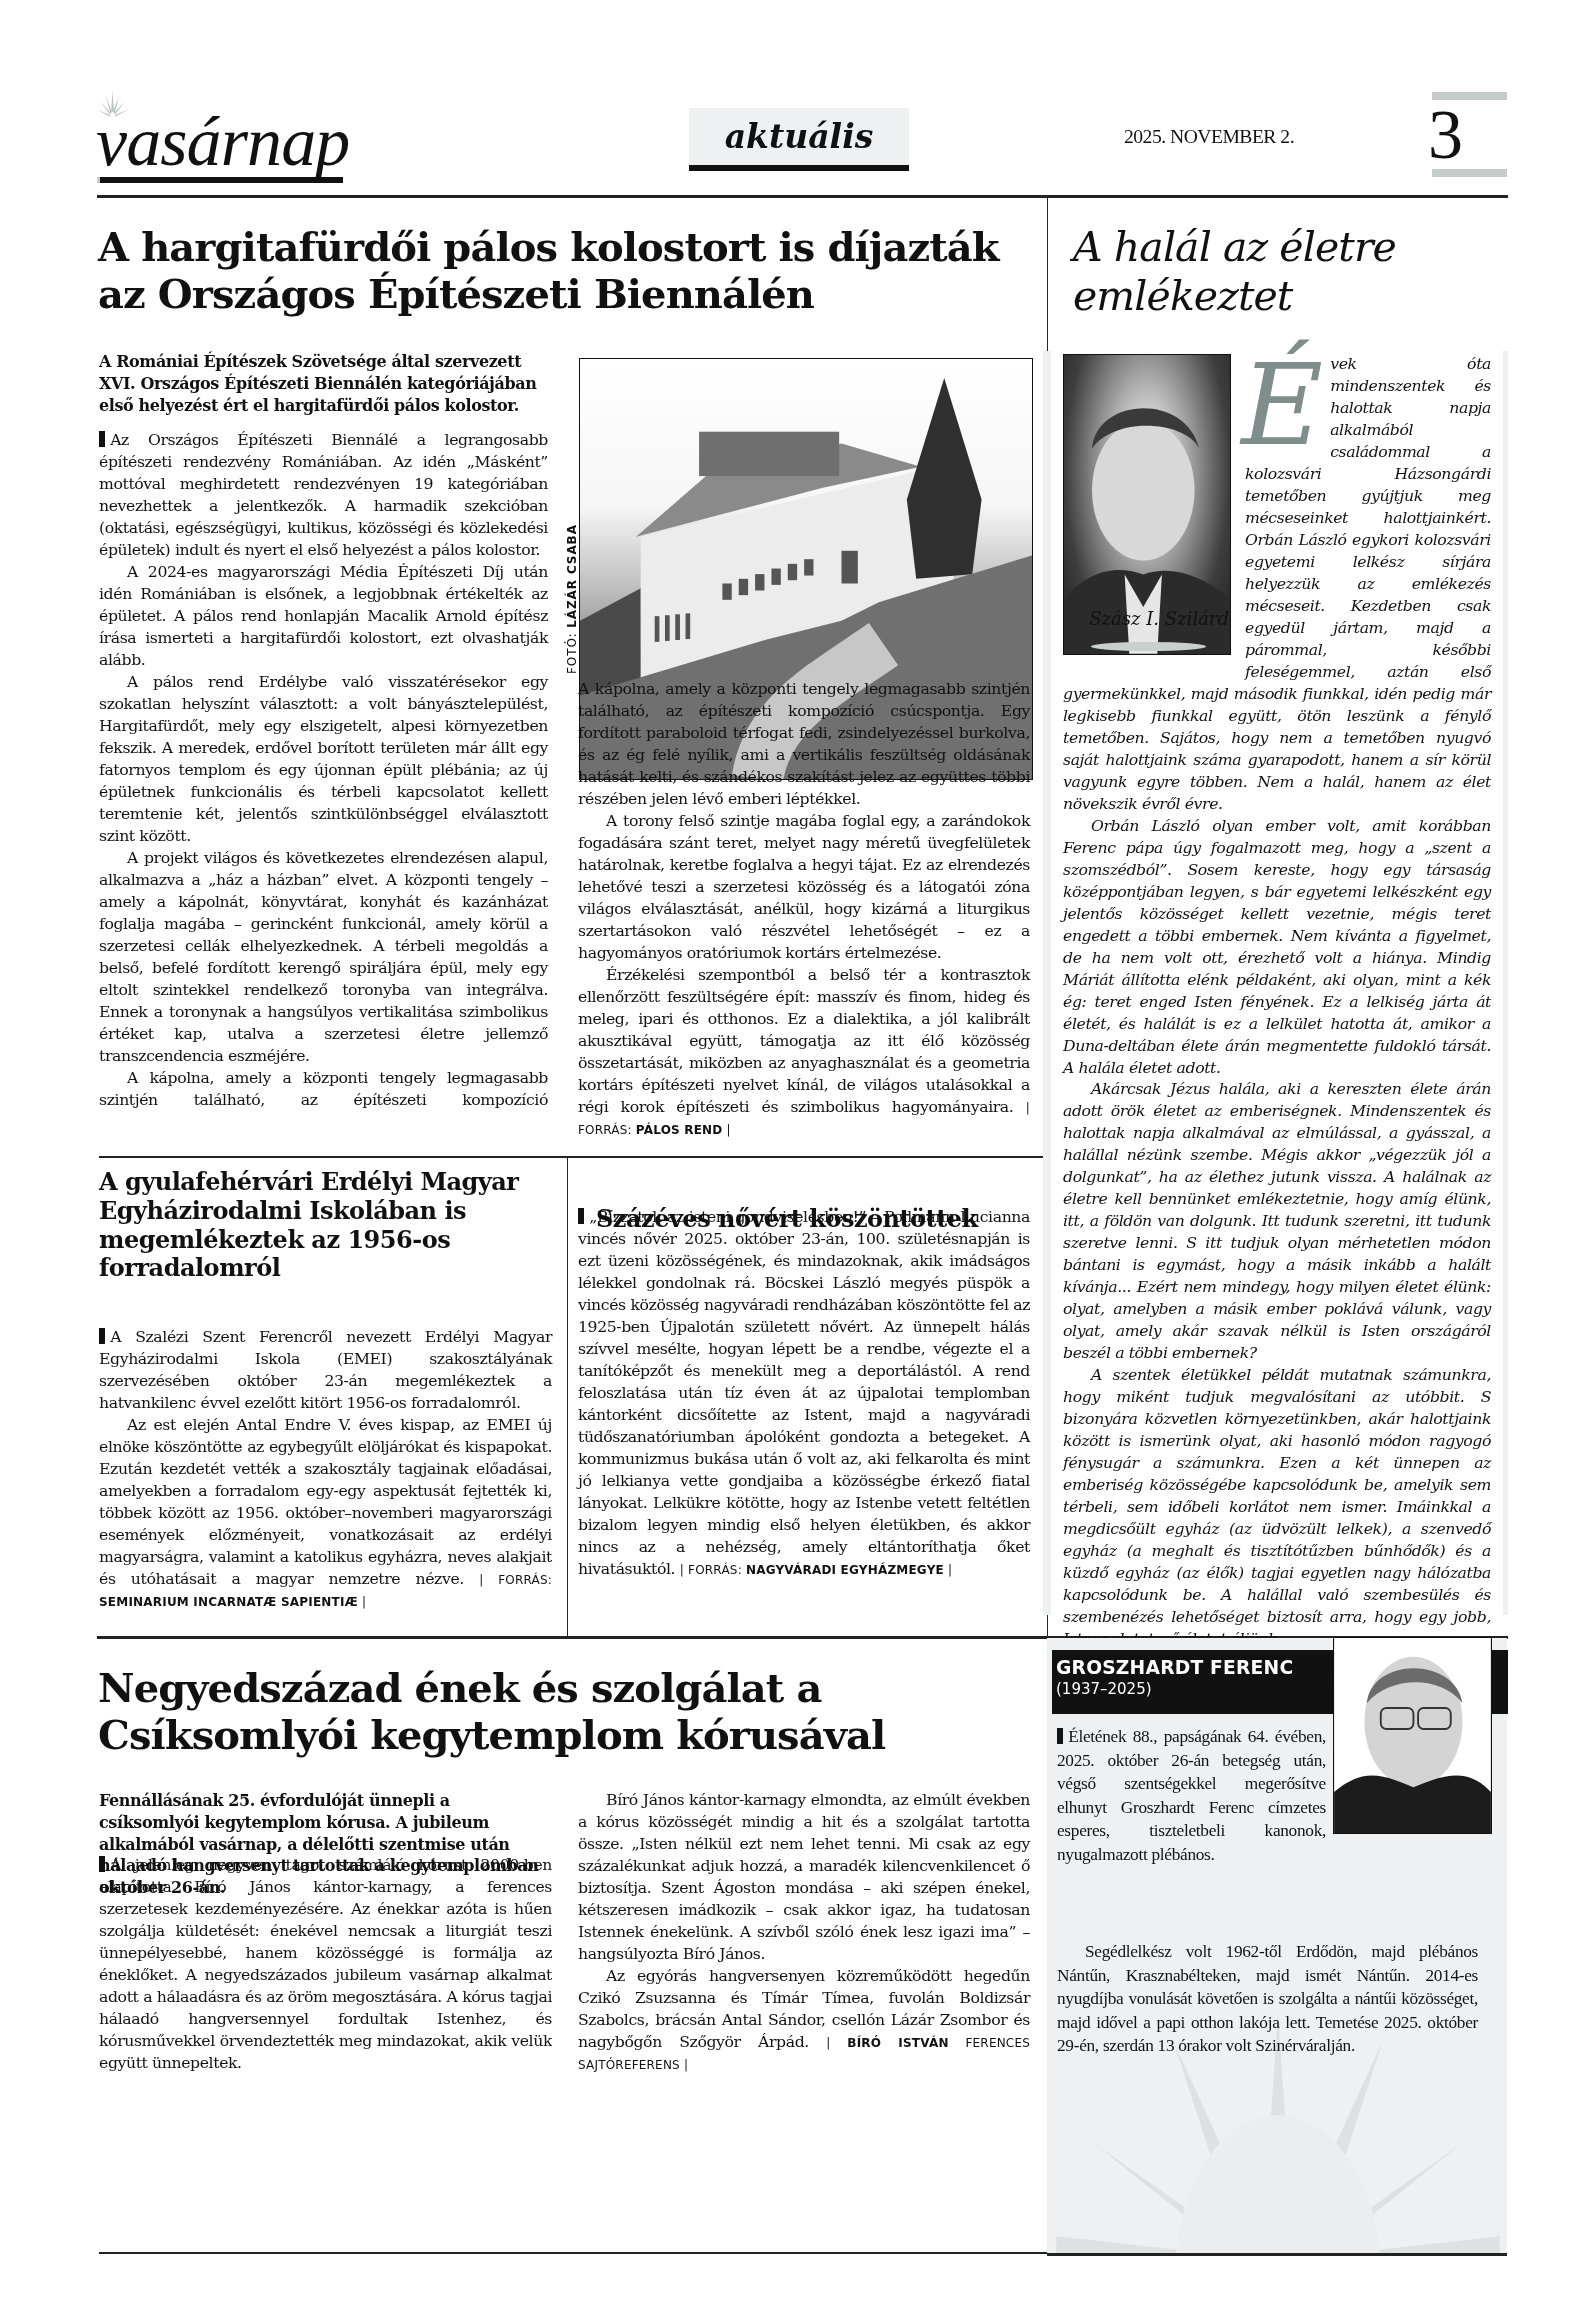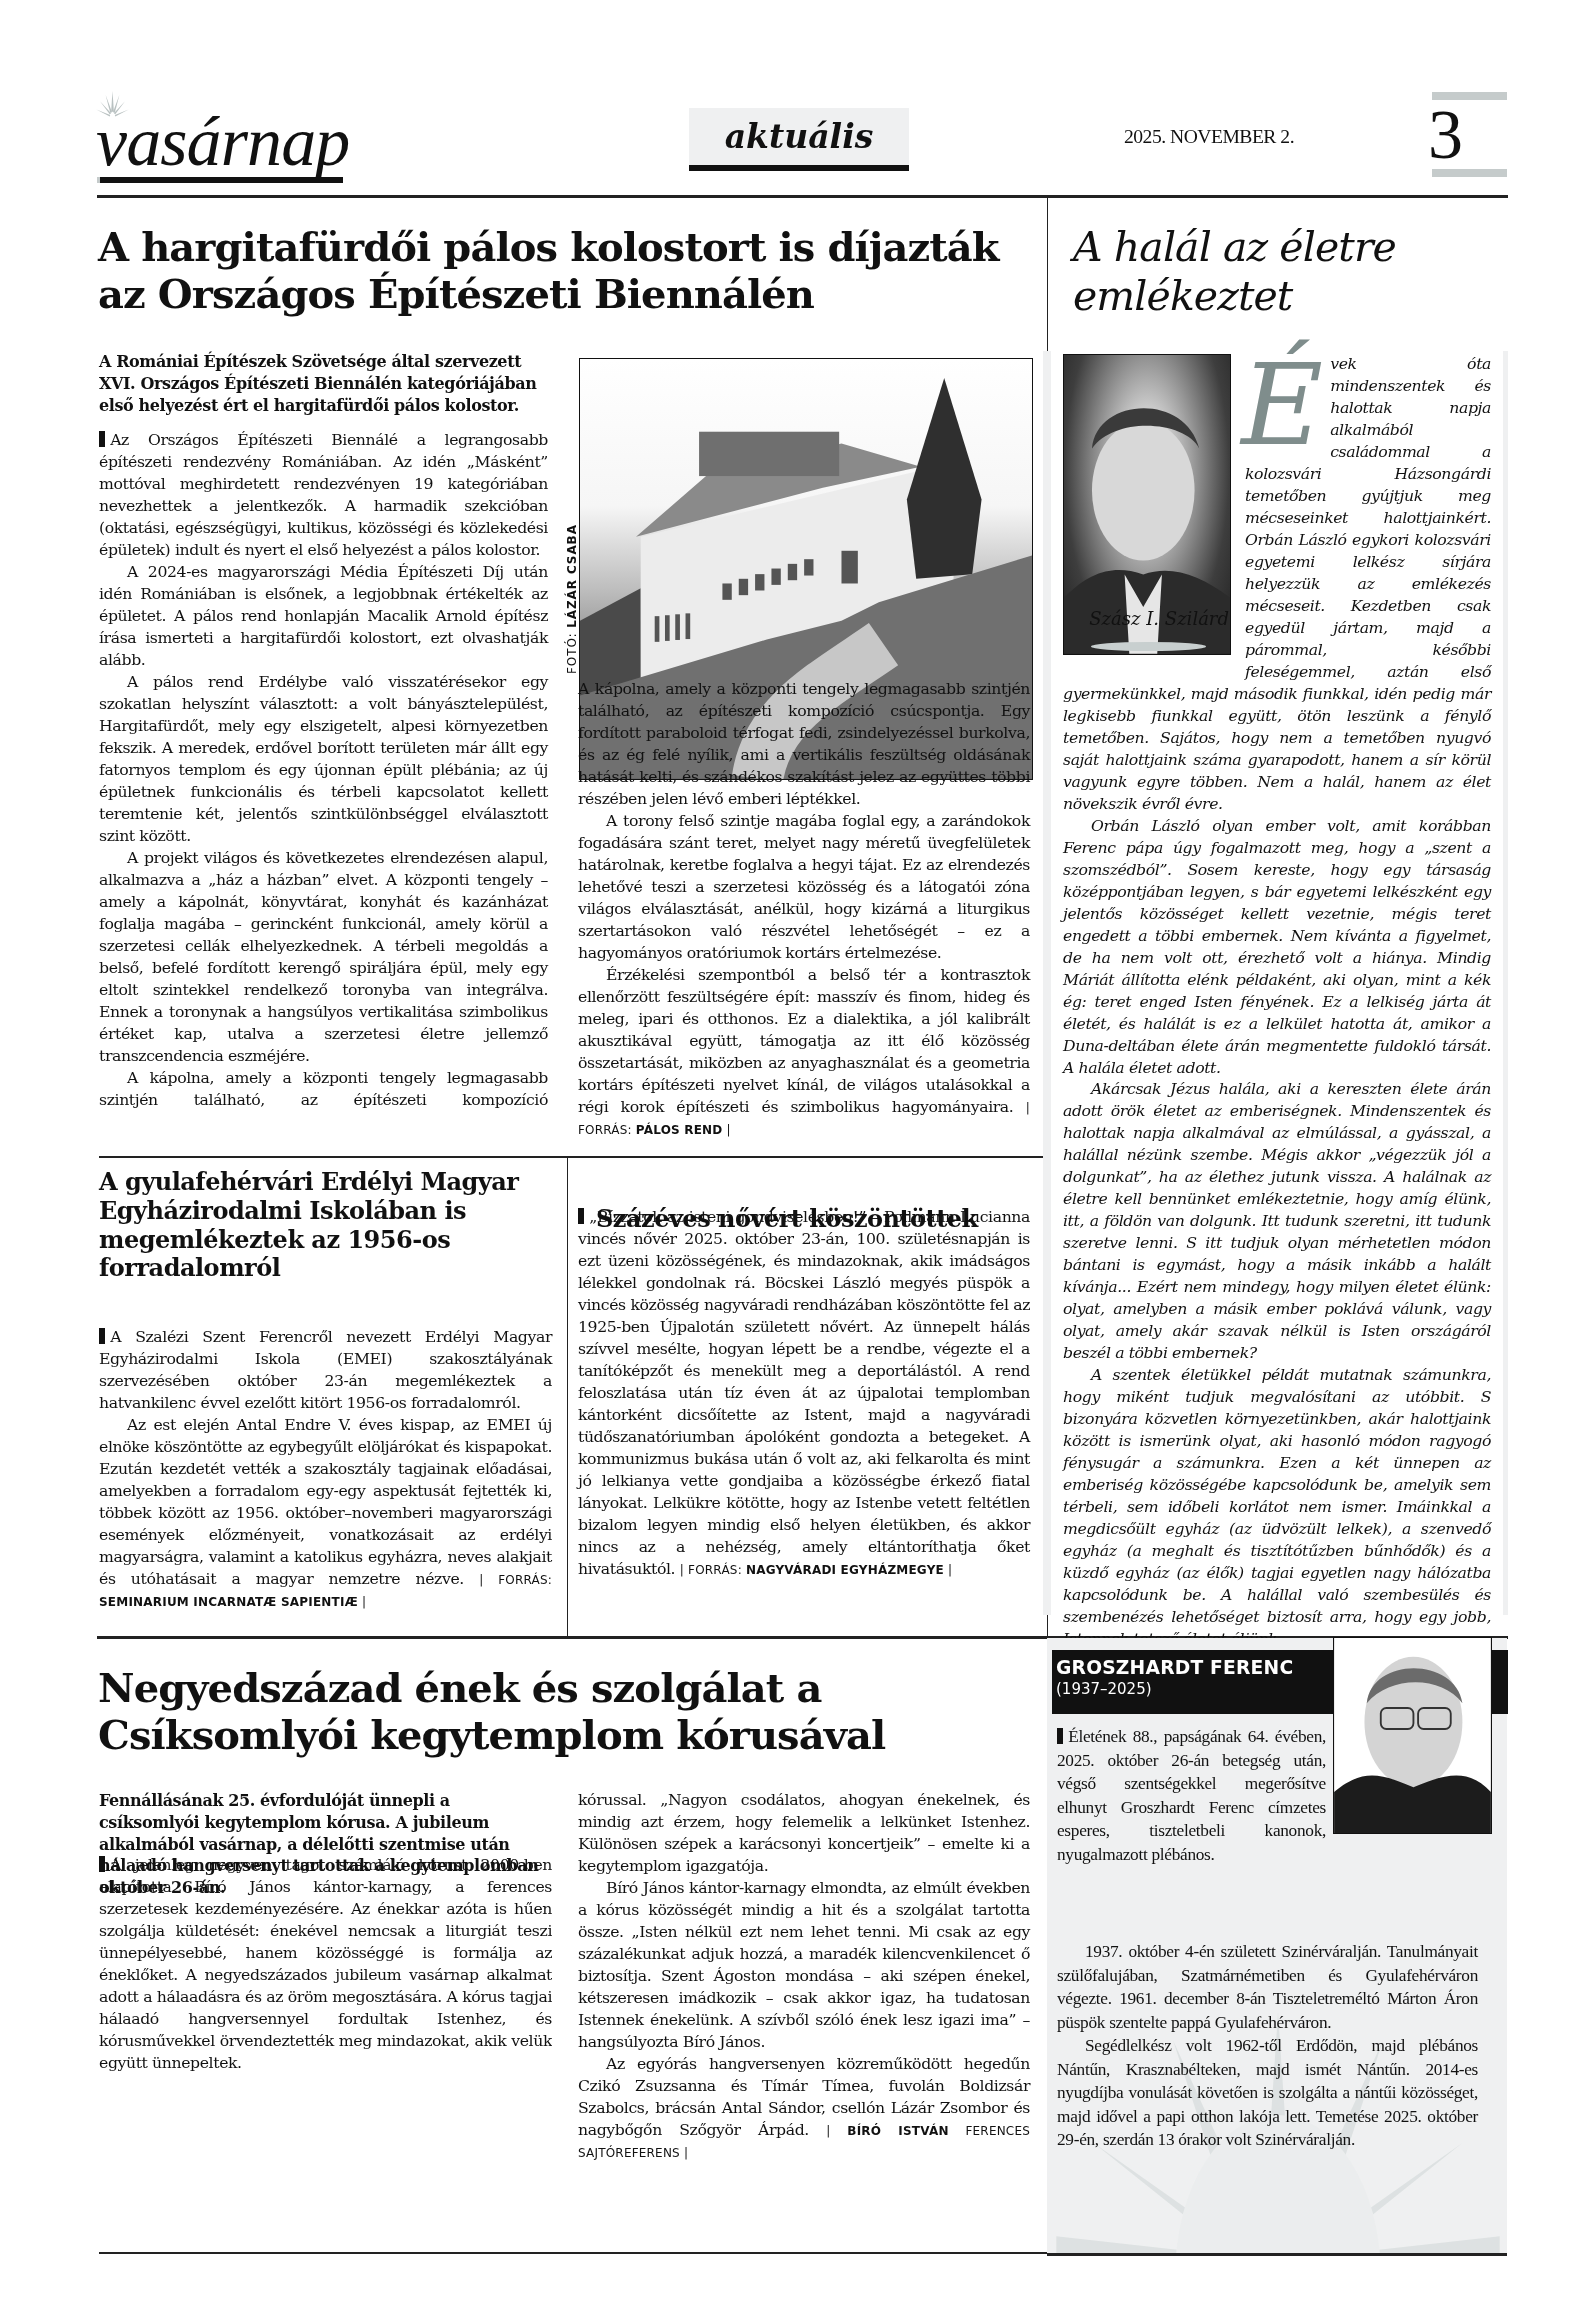--- a/index.html
+++ b/index.html
@@ -162,21 +162,20 @@
   <p>Akárcsak Jézus halála, aki a kereszten élete árán adott örök életet az emberiségnek. Mindenszentek és halottak napja alkalmával az elmúlással, a gyásszal, a halállal nézünk szembe. Mégis akkor „végezzük jól a dolgunkat”, ha az élethez jutunk vissza. A halálnak az életre kell bennünket emlékeztetnie, hogy amíg élünk, itt, a földön van dolgunk. Itt tudunk szeretni, itt tudunk szeretve lenni. S itt tudjuk olyan mérhetetlen módon bántani is egymást, hogy a másik inkább a halált kívánja... Ezért nem mindegy, hogy milyen életet élünk: olyat, amelyben a másik ember poklává válunk, vagy olyat, amely akár szavak nélkül is Isten országáról beszél a többi embernek?</p>
   <p>A szentek életükkel példát mutatnak számunkra, hogy miként tudjuk megvalósítani az utóbbit. S bizonyára közvetlen környezetünkben, akár halottjaink között is ismerünk olyat, aki hasonló módon ragyogó fénysugár a számunkra. Ezen a két ünnepen az emberiség közösségébe kapcsolódunk be, amelyik sem térbeli, sem időbeli korlátot nem ismer. Imáinkkal a megdicsőült egyház (az üdvözült lelkek), a szenvedő egyház (a meghalt és tisztítótűzben bűnhődők) és a küzdő egyház (az élők) tagjai egyetlen nagy hálózatba kapcsolódunk be. A halállal való szembesülés és szembenézés lehetőséget biztosít arra, hogy egy jobb, Istennek tetsző életet éljünk.</p>
 </div>
 
 <div class="abs h-main" style="left:98px;top:1664px;width:935px;">Negyedszázad ének és szolgálat a Csíksomlyói kegytemplom kórusával</div>
 <div class="abs lead" style="left:99px;top:1790px;width:453px;">Fennállásának 25. évfordulóját ünnepli a csíksomlyói kegytemplom kórusa. A jubileum alkalmából vasárnap, a délelőtti szentmise után hálaadó hangversenyt tartottak a kegytemplomban október 26-án.</div>
 <div class="abs body" style="left:99px;top:1854px;width:453px;height:365px;overflow:hidden;">
   <p class="first"><span class="marker"></span><span>A jelenleg negyven tagot számláló kórust 2000-ben alapította Bíró János kántor-karnagy, a ferences szerzetesek kezdeményezésére. Az énekkar azóta is hűen szolgálja küldetését: énekével nemcsak a liturgiát teszi ünnepélyesebbé, hanem közösséggé is formálja az éneklőket. A negyedszázados jubileum vasárnap alkalmat adott a hálaadásra és az öröm megosztására. A kórus tagjai hálaadó hangversennyel fordultak Istenhez, és kórusművekkel örvendeztették meg mindazokat, akik velük együtt ünnepeltek.</span></p>
 </div>
 <div class="abs body" style="left:578px;top:1789px;width:452px;">
-  <p class="first">kórussal. „Nagyon csodálatos, ahogyan énekelnek, és mindig azt érzem, hogy felemelik a lelkünket Istenhez. Különösen szépek a karácsonyi koncertjeik” – emelte ki a kegytemplom igazgatója.</p>
   <p>Bíró János kántor-karnagy elmondta, az elmúlt években a kórus közösségét mindig a hit és a szolgálat tartotta össze. „Isten nélkül ezt nem lehet tenni. Mi csak az egy százalékunkat adjuk hozzá, a maradék kilencvenkilencet ő biztosítja. Szent Ágoston mondása – aki szépen énekel, kétszeresen imádkozik – csak akkor igaz, ha tudatosan Istennek énekelünk. A szívből szóló ének lesz igazi ima” – hangsúlyozta Bíró János.</p>
   <p><span>Az egyórás hangversenyen közreműködött hegedűn Czikó Zsuzsanna és Tímár Tímea, fuvolán Boldizsár Szabolcs, brácsán Antal Sándor, csellón Lázár Zsombor és nagybőgőn Szőgyör Árpád.</span> <span class="src"><span>|</span> <b>BÍRÓ ISTVÁN</b> <span>FERENCES SAJTÓREFERENS</span> <span>|</span></span></p>
 </div>
 
 <div class="abs hrule" style="left:99px;top:2252px;width:948px;height:1.9px;"></div>
 
 <div class="abs obit-panel" style="left:1047px;top:1638px;width:460px;height:616px;overflow:hidden;">
   <svg class="sun-watermark" style="position:absolute;left:9.3px;top:337px;" width="444" height="280" viewBox="0 0 950 600">
     <g fill="#cfd6d6">
         <path d="M475 80 L510 600 L440 600Z"></path>
@@ -201,17 +200,16 @@
       <path d="M70 140 C80 40 260 40 275 140 C230 80 120 80 70 140Z" fill="#6b6b6b"></path>
       <rect x="100" y="150" width="70" height="45" rx="12" fill="none" stroke="#333" stroke-width="4"></rect>
       <rect x="180" y="150" width="70" height="45" rx="12" fill="none" stroke="#333" stroke-width="4"></rect>
       <path d="M0 418 L0 330 C60 280 100 290 170 320 C240 290 290 280 336 330 L336 418Z" fill="#1c1c1c"></path>
     </svg>
 </div>
 <div class="abs obit-body" style="left:1057px;top:1725px;width:269px;">
   <p class="first"><span class="marker"></span><span>Életének 88., papságának 64. évében, 2025. október 26-án betegség után, végső szentségekkel megerősítve elhunyt Groszhardt Ferenc címzetes esperes, tiszteletbeli kanonok, nyugalmazott plébános.</span></p>
 </div>
 <div class="abs obit-body" style="left:1057px;top:1940px;width:421px;">
-  <p>1937. október 4-én született Szinérváralján. Tanulmányait szülőfalujában, Szatmárnémetiben és Gyulafehérváron végezte. 1961. december 8-án Tiszteletreméltó Márton Áron püspök szentelte pappá Gyulafehérváron.</p>
   <p>Segédlelkész volt 1962-től Erdődön, majd plébános Nántűn, Krasznabélteken, majd ismét Nántűn. 2014-es nyugdíjba vonulását követően is szolgálta a nántűi közösséget, majd idővel a papi otthon lakója lett. Temetése 2025. október 29-én, szerdán 13 órakor volt Szinérváralján.</p>
 </div>
 <div class="abs hrule" style="left:1047px;top:2253px;width:460px;"></div>
 
 
 </body></html>

